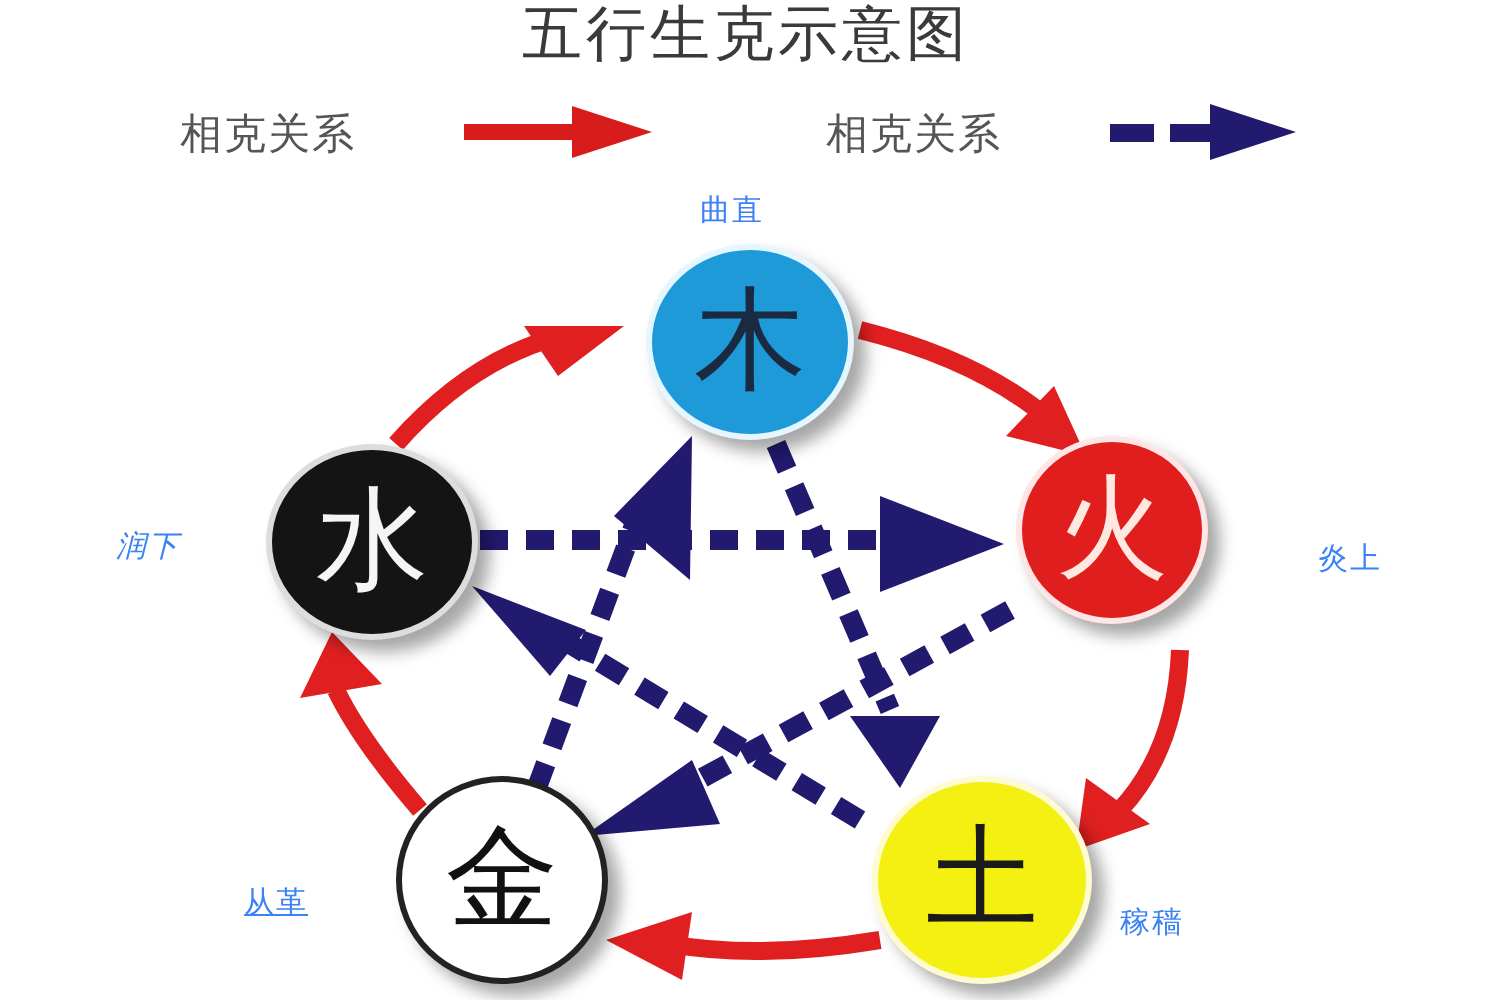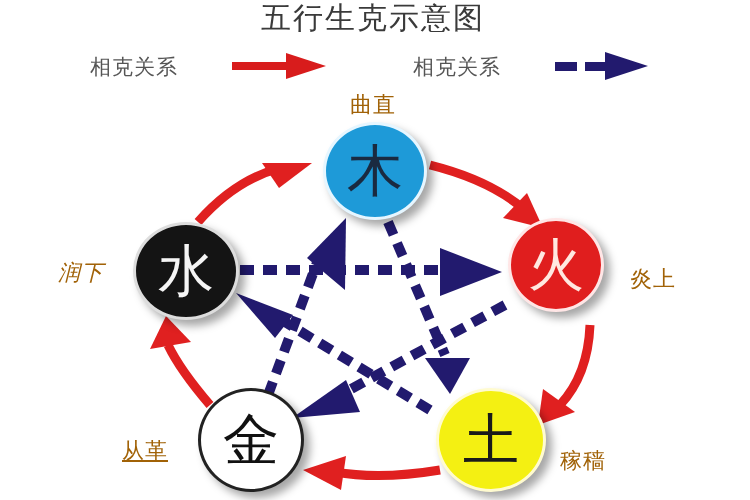--- a/index.html
+++ b/index.html
@@ -51,27 +51,27 @@
       line-height: 1;
       box-shadow: 6px 6px 8px rgba(0,0,0,0.35);
     }
     .el-wood  { left: 323px; top: 122px; width: 104px; height: 98px; background: #1e9ad8; border: 3px solid #e6f6ff; color: #1a2a40; }
     .el-fire  { left: 508px; top: 218px; width: 96px;  height: 94px; background: #e01e1e; border: 3px solid #ffe6e6; color: #ffe8e0; }
     .el-earth { left: 436px; top: 388px; width: 110px; height: 104px; background: #f4f012; border: 3px solid #fffbd0; color: #1a1a1a; }
     .el-metal { left: 198px; top: 388px; width: 106px; height: 104px; background: #ffffff; border: 3px solid #222222; color: #111111; }
     .el-water { left: 133px; top: 222px; width: 106px; height: 98px; background: #141414; border: 3px solid #dddddd; color: #f5f5f5; }
     .trait {
       position: absolute;
-      font-size: 22px;
+      font-size: 15px;
       line-height: 22px;
-      color: #a16207;
+      color: #3b82f6;
       letter-spacing: 1px;
     }
     #trait-wood  { left: 350px; top: 94px; }
-    #trait-fire  { left: 630px; top: 268px; }
+    #trait-fire  { left: 659px; top: 268px; }
     #trait-earth { left: 560px; top: 450px; text-align: right; }
     #trait-metal { left: 122px; top: 440px; text-decoration: underline; }
     #trait-water { left: 58px;  top: 262px; font-style: italic; }
   </style>
 </head>
 <body>
 
 <div class="title">五行生克示意图</div>
 
 <span class="legend-label" id="legend-gen-label">相克关系</span>

